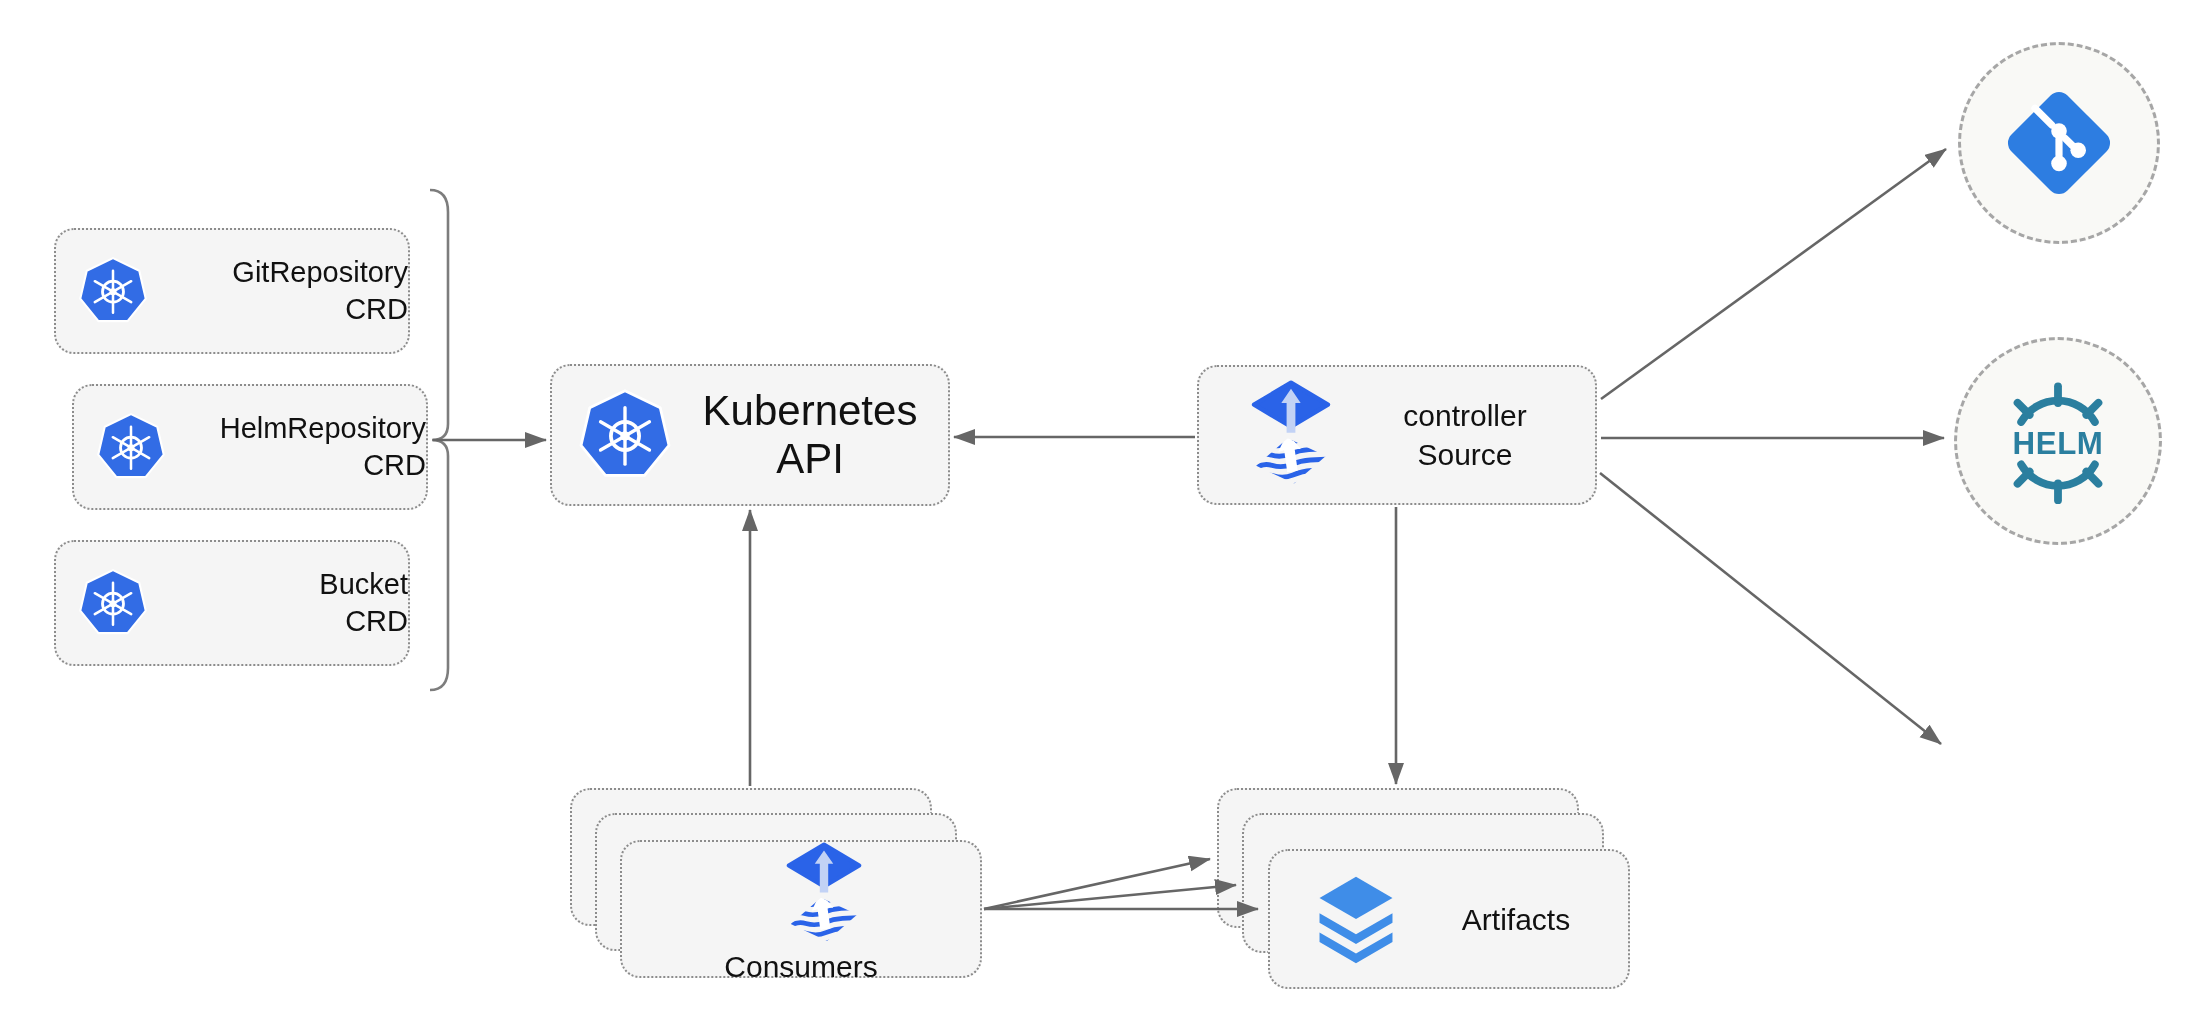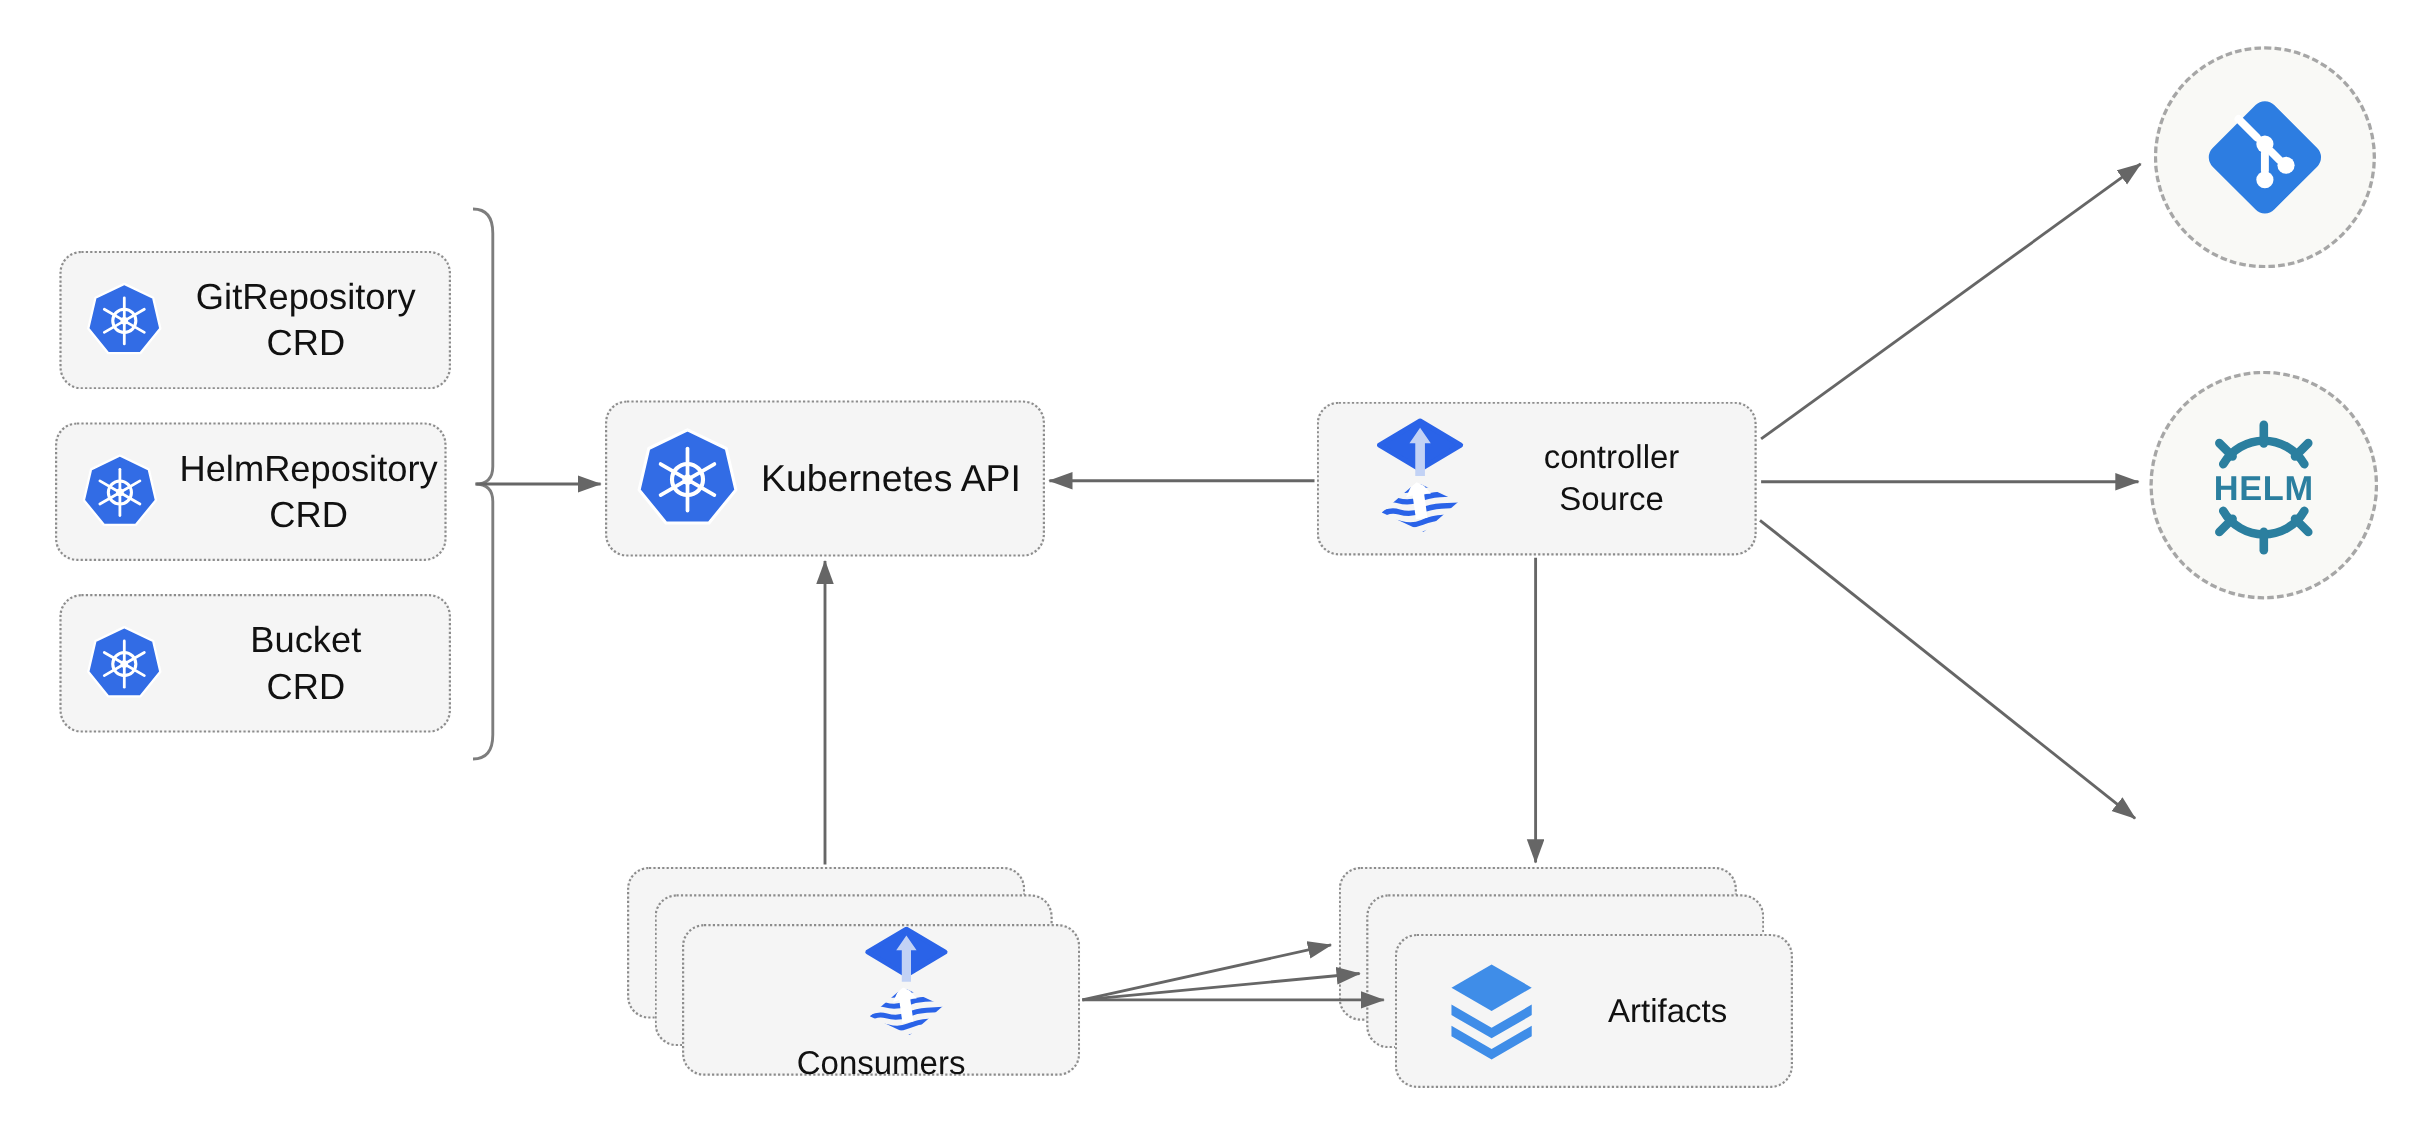--- a/index.html
+++ b/index.html
@@ -15,23 +15,23 @@
     position:absolute; background:#f5f5f5; border:2.5px dotted #8c8c8c;
     border-radius:20px; box-sizing:border-box;
   }
   .circle {
     position:absolute; background:#f9f9f6; border:3px dashed #a6a6a6;
     border-radius:50%; display:flex; align-items:center; justify-content:center;
     box-sizing:border-box;
   }
   .icon { flex:0 0 auto; display:flex; align-items:flex-end; justify-content:center; }
   .label { flex:1 1 auto; text-align:center; color:#111; }
-  .lbl-29 { font-size:33px; line-height:1.28; }
+  .lbl-29 { font-size:29px; line-height:1.28;text-align:right; }
   .lbl-30 { font-size:30px; line-height:1.3; }
-  .lbl-31 { font-size:34px; }
+  .lbl-31 { font-size:42px; }
   .label span { display:block; }
   svg.overlay { position:absolute; left:0; top:0; pointer-events:none; }
   .hidden-defs { position:absolute; width:0; height:0; overflow:hidden; }
 </style>
 </head>
 <body>
 
 <div class="canvas">
 
   <svg class="hidden-defs" aria-hidden="true">
@@ -74,21 +74,21 @@
       <svg width="70" height="70" viewBox="0 0 100 100">
           <use href="#k8s-logo"></use>
         </svg>
     </div>
     <div class="label lbl-29">
       <span>GitRepository</span>
       <span>CRD</span>
     </div>
   </div>
 
-  <div class="box" style="left:50px; top:384px; width:356px; height:126px;gap:13px;">
+  <div class="box" style="left:72px; top:384px; width:356px; height:126px;gap:13px;">
     <div class="icon" style="margin-left:22px;">
       <svg width="70" height="70" viewBox="0 0 100 100">
           <use href="#k8s-logo"></use>
         </svg>
     </div>
     <div class="label lbl-29">
       <span>HelmRepository</span>
       <span>CRD</span>
     </div>
   </div>

